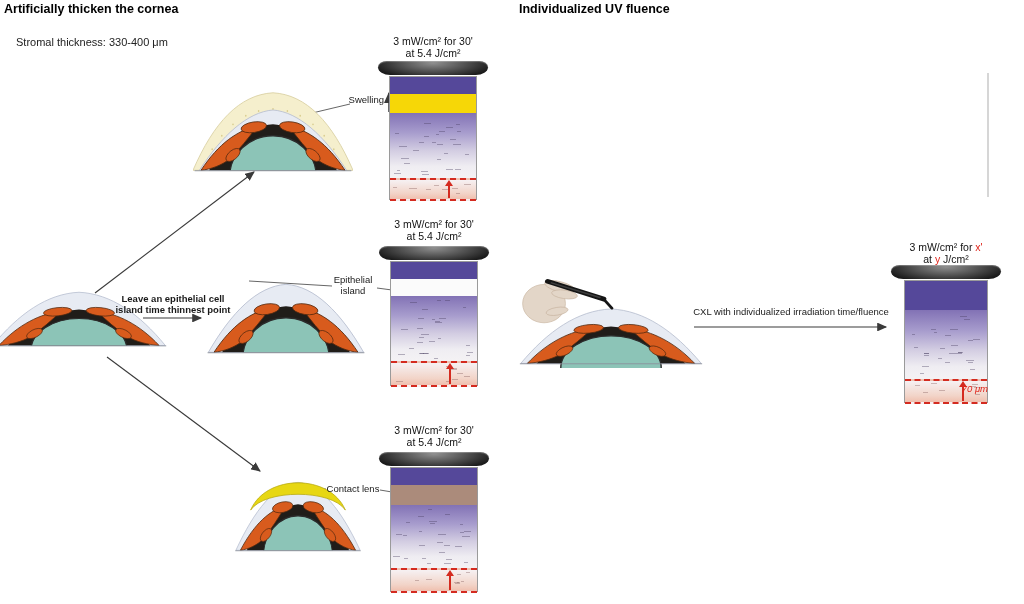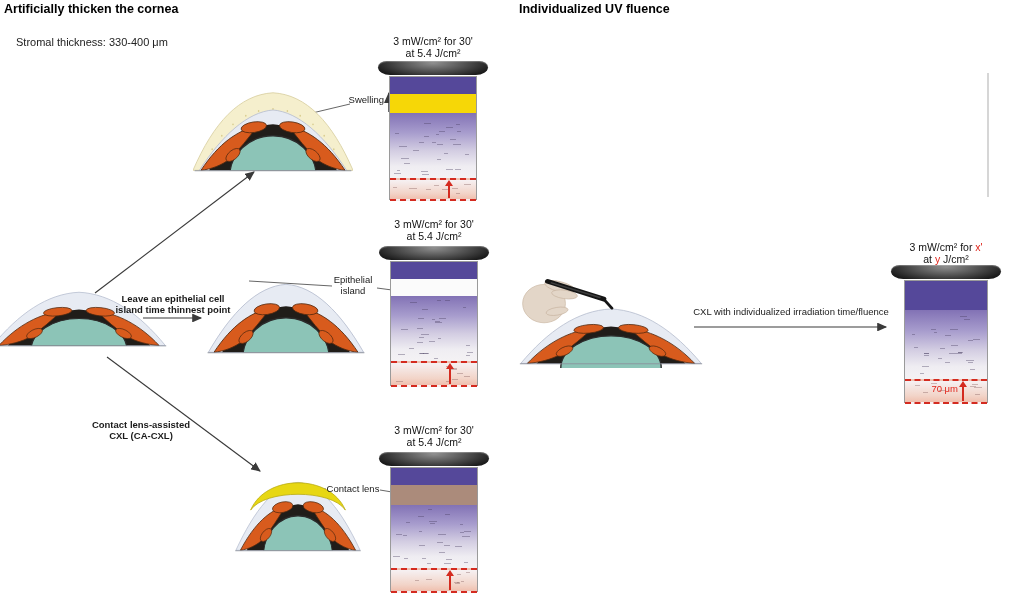--- a/index.html
+++ b/index.html
@@ -62,32 +62,28 @@
   </svg>
 
   <div class="abs title lbl" style="left:4px;top:2px;">Artificially thicken the cornea</div>
   <div class="abs sub lbl" style="left:16px;top:36px;">Stromal thickness: 330-400 μm</div>
   <div class="abs title lbl" style="left:519px;top:2px;">Individualized UV fluence</div>
 
   <div class="abs pathlbl lbl" style="left:108px;top:294px;width:130px;">
     <div>Leave an epithelial cell</div>
     <div>island time thinnest point</div>
   </div>
-  <div class="abs pathlbl lbl" style="left:80px;top:420px;width:122px;">
-    <div>Contact lens-assisted</div>
-    <div>CXL (CA-CXL)</div>
-  </div>
 
   <div class="abs ann lbl" style="left:340px;top:95px;width:44px;text-align:right;">Swelling</div>
   <div class="abs ann lbl" style="left:330px;top:275px;width:46px;text-align:center;">
     <div>Epithelial</div>
     <div>island</div>
   </div>
   <div class="abs ann lbl" style="left:326px;top:484px;width:54px;text-align:center;">Contact lens</div>
-  <div class="abs depth lbl" style="left:918px;top:383px;width:40px;">70 μm</div>
+  <div class="abs depth lbl" style="left:948px;top:383px;width:40px;font-style:italic;">70 μm</div>
 
   <div class="abs arrlbl lbl" style="left:668px;top:306px;width:246px;">CXL with individualized irradiation time/fluence</div>
 
   <div class="eyebox" id="eye-base" style="left:-10px;top:281px;width:178px;height:69px;">
       <svg viewBox="0 0 200 92" width="100%" height="100%" preserveAspectRatio="none">
         <defs>
           <clipPath id="c1">
             <rect x="0" y="0" width="200" height="86"></rect>
           </clipPath>
         </defs>

